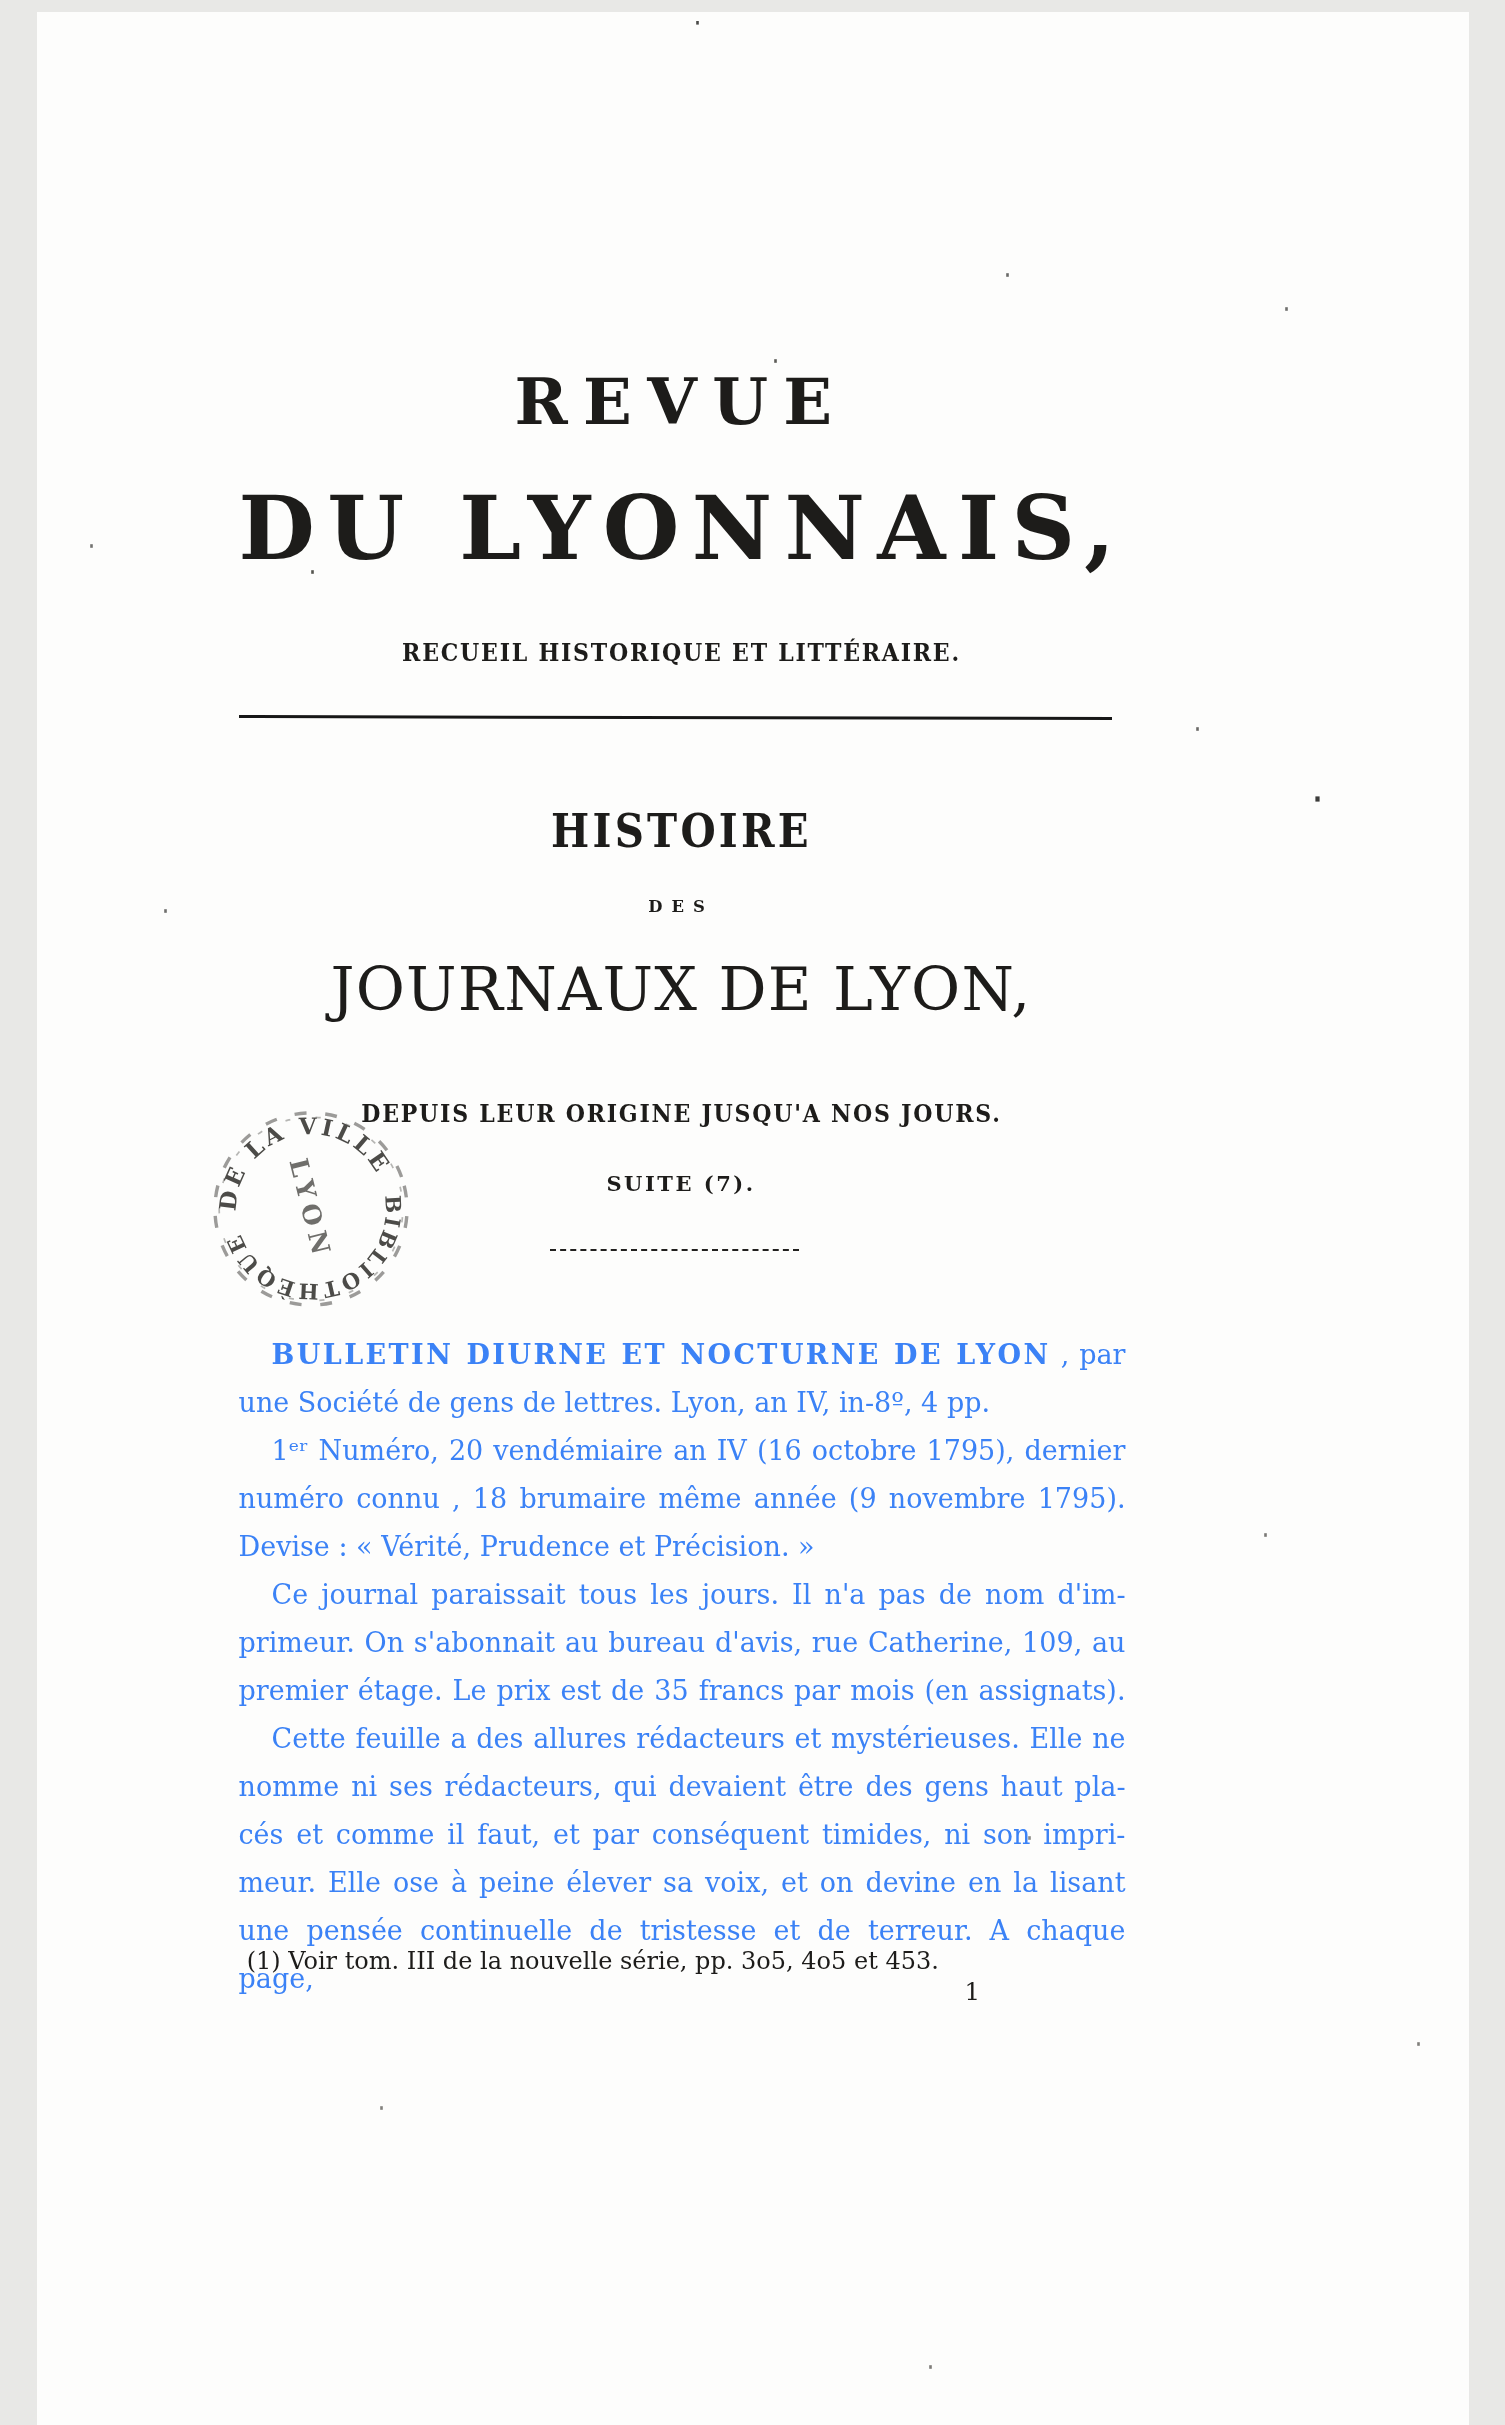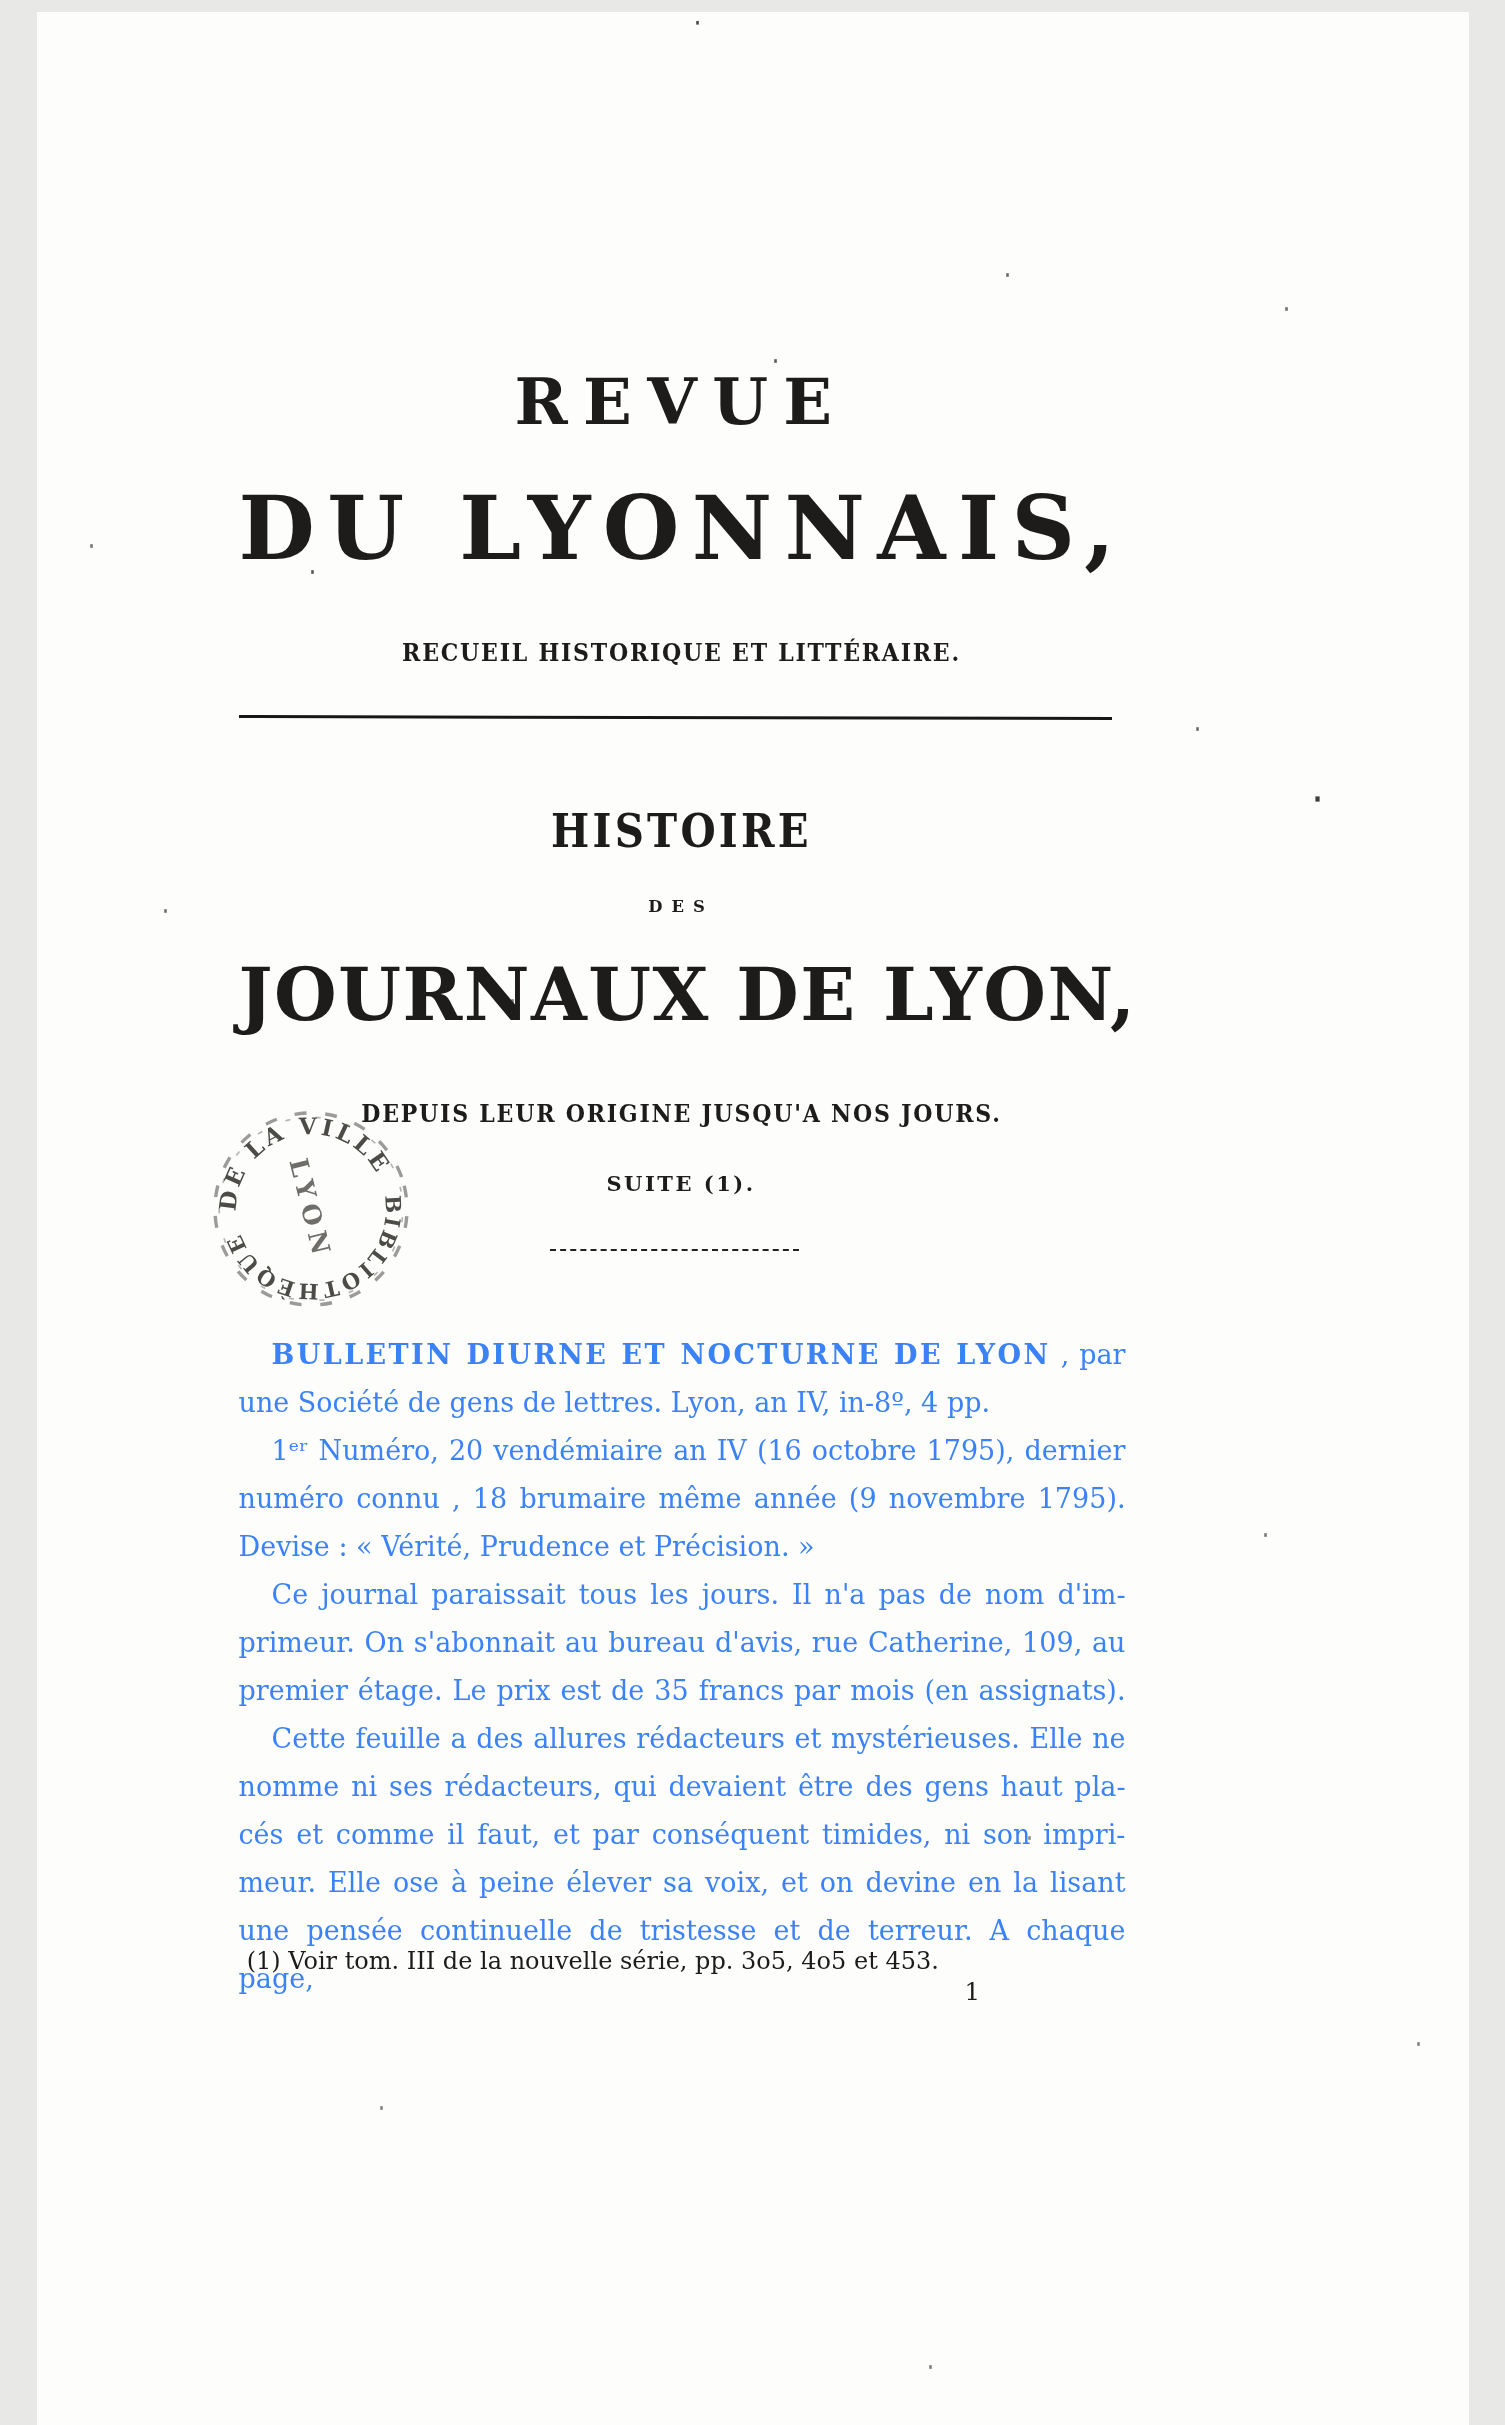--- a/index.html
+++ b/index.html
@@ -16,21 +16,21 @@
   .centerline{left:202px;width:885px;text-align:center;white-space:nowrap;}
   .condensed{transform:scaleX(.9);transform-origin:50% 50%;}
   .condensed2{transform:scaleX(.86);transform-origin:50% 50%;}
 
   .title-top{top:358px;font-size:64px;font-weight:bold;letter-spacing:.24em;line-height:1;}
   .title-main{top:464px;font-size:88px;font-weight:bold;letter-spacing:.14em;line-height:1.2;}
   .subtitle{top:626px;font-size:24.5px;font-weight:bold;letter-spacing:.08em;}
   .rule{top:704px;left:202px;width:873px;height:3.3px;background:#171717;transform:rotate(.12deg);}
   .sec-heading{top:795px;font-size:47px;font-weight:bold;letter-spacing:.08em;line-height:1;}
   .sec-connector{top:885px;font-size:16.4px;font-weight:bold;letter-spacing:.55em;text-align:center;}
-  .sec-title{top:947px;font-size:72px;font-weight:bold;letter-spacing:.02em;line-height:1;}
+  .sec-title{top:947px;font-size:60px;font-weight:normal;letter-spacing:.02em;line-height:1;}
   .tagline{top:1087px;font-size:24.5px;font-weight:bold;letter-spacing:.08em;}
   .suite{top:1159px;font-size:21px;font-weight:bold;letter-spacing:.12em;}
 
   .dashsep{top:1237px;left:513px;width:249px;border-top:2.5px dashed #22211f;}
 
   .stamp{top:1095px;left:172px;width:204px;height:204px;opacity:.84;}
 
   .body-block{top:1319px;left:202px;width:887px;font-size:27px;line-height:48px;color:#3b82f6;}
   .bline{white-space:normal;}
   .j{text-align:justify;text-align-last:justify;}
@@ -69,21 +69,21 @@
   <div class="abs rule"></div>
 
   <div class="abs centerline sec-heading condensed2">HISTOIRE</div>
 
   <div class="abs centerline sec-connector">DES</div>
 
   <div class="abs centerline sec-title">JOURNAUX DE LYON,</div>
 
   <div class="abs centerline tagline condensed">DEPUIS LEUR ORIGINE JUSQU'A NOS JOURS.</div>
 
-  <div class="abs centerline suite">SUITE (1).</div>
+  <div class="abs centerline suite">SUITE (7).</div>
 
   <svg class="abs stamp" viewBox="0 0 240 240">
     <defs>
       <path id="arcTop" d="M 32,120 A 88,88 0 0 1 208,120"></path>
       <path id="arcBottom" d="M 208,120 A 88,88 0 0 1 32,120"></path>
     </defs>
     <g transform="rotate(-14 120 120)" fill="#2b2a26" font-family="DejaVu Serif, Liberation Serif, serif" font-weight="bold">
       <circle cx="120" cy="120" r="113" fill="none" stroke="#2b2a26" stroke-width="4" stroke-dasharray="14 22" opacity=".55"></circle>
       <circle cx="120" cy="120" r="108" fill="none" stroke="#2b2a26" stroke-width="2" stroke-dasharray="6 30" opacity=".4"></circle>
       <text font-size="27" letter-spacing="4">

